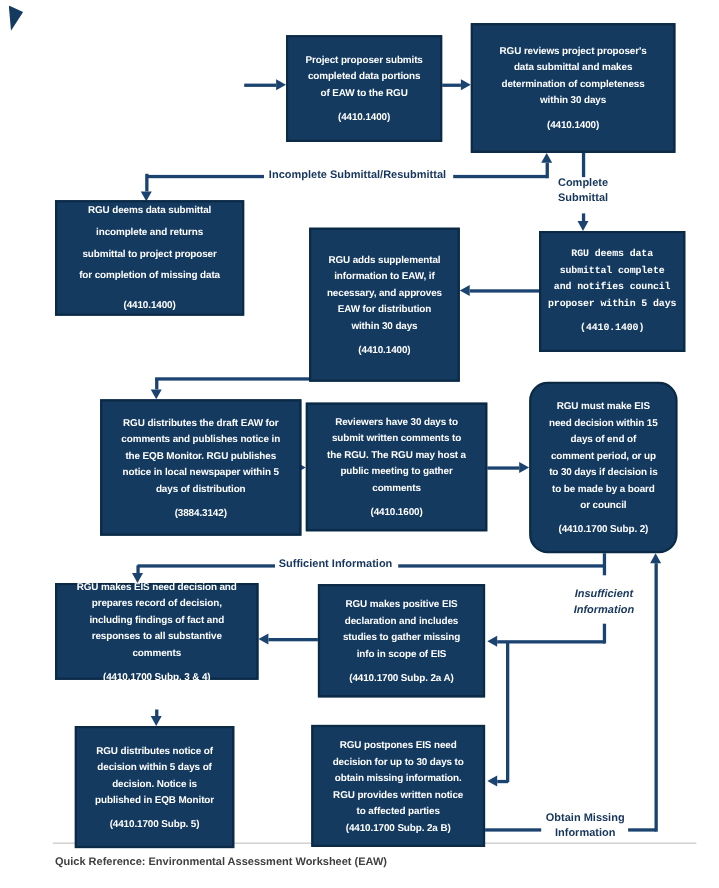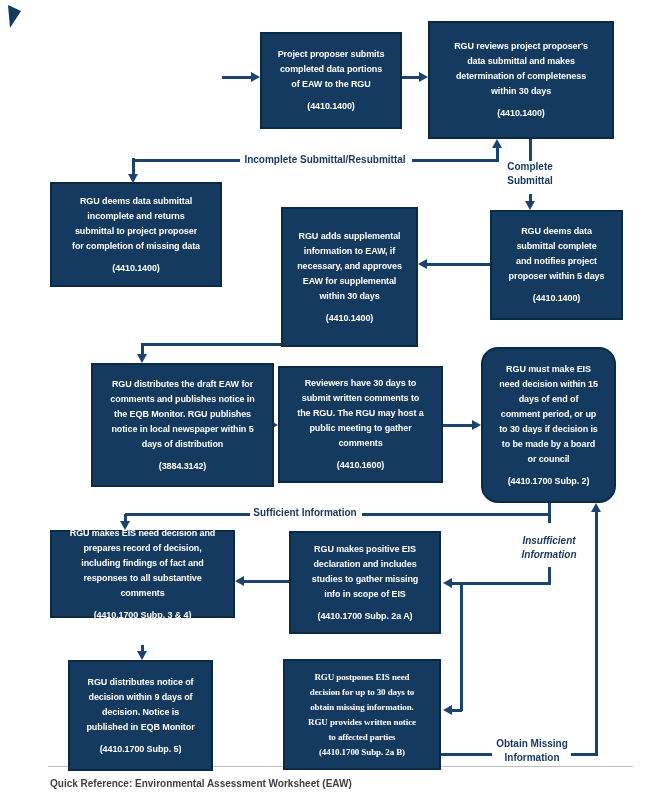--- a/index.html
+++ b/index.html
@@ -70,39 +70,39 @@
       <div class="bline">of EAW to the RGU</div>
       <div class="bcite">(4410.1400)</div>
     </div>
     <div class="fbox" style="left: 428px; top: 21px; width: 186px; height: 118px;">
       <div class="bline">RGU reviews project proposer's</div>
       <div class="bline">data submittal and makes</div>
       <div class="bline">determination of completeness</div>
       <div class="bline">within 30 days</div>
       <div class="bcite">(4410.1400)</div>
     </div>
-    <div class="fbox" style="left: 50px; top: 182px; width: 172px; height: 105px;">
+    <div class="fbox" style="left: 50px; top: 182px; width: 172px; height: 105px; justify-content: space-between;">
       <div class="bline">RGU deems data submittal</div>
       <div class="bline">incomplete and returns</div>
       <div class="bline">submittal to project proposer</div>
       <div class="bline">for completion of missing data</div>
       <div class="bcite">(4410.1400)</div>
     </div>
     <div class="fbox" style="left: 281px; top: 207px; width: 137px; height: 140px;">
       <div class="bline">RGU adds supplemental</div>
       <div class="bline">information to EAW, if</div>
       <div class="bline">necessary, and approves</div>
-      <div class="bline">EAW for supplemental</div>
+      <div class="bline">EAW for distribution</div>
       <div class="bline">within 30 days</div>
       <div class="bcite">(4410.1400)</div>
     </div>
-    <div class="fbox" style="left: 490px; top: 210px; width: 133px; height: 110px;">
+    <div class="fbox" style="left: 490px; top: 210px; width: 133px; height: 110px; font-family: Liberation Mono, monospace;">
       <div class="bline">RGU deems data</div>
       <div class="bline">submittal complete</div>
-      <div class="bline">and notifies project</div>
+      <div class="bline">and notifies council</div>
       <div class="bline">proposer within 5 days</div>
       <div class="bcite">(4410.1400)</div>
     </div>
     <div class="fbox" style="left: 50px; top: 363px; width: 183px; height: 124px; margin-left: 41px;">
       <div class="bline">RGU distributes the draft EAW for</div>
       <div class="bline">comments and publishes notice in</div>
       <div class="bline">the EQB Monitor. RGU publishes</div>
       <div class="bline">notice in local newspaper within 5</div>
       <div class="bline">days of distribution</div>
       <div class="bcite">(3884.3142)</div>
@@ -135,26 +135,26 @@
     </div>
     <div class="fbox" style="left: 289px; top: 531px; width: 152px; height: 103px;">
       <div class="bline">RGU makes positive EIS</div>
       <div class="bline">declaration and includes</div>
       <div class="bline">studies to gather missing</div>
       <div class="bline">info in scope of EIS</div>
       <div class="bcite">(4410.1700 Subp. 2a A)</div>
     </div>
     <div class="fbox" style="left: 68px; top: 660px; width: 145px; height: 111px;">
       <div class="bline">RGU distributes notice of</div>
-      <div class="bline">decision within 9 days of</div>
+      <div class="bline">decision within 5 days of</div>
       <div class="bline">decision. Notice is</div>
       <div class="bline">published in EQB Monitor</div>
       <div class="bcite">(4410.1700 Subp. 5)</div>
     </div>
-    <div class="fbox" style="left: 283px; top: 659px; width: 158px; height: 111px; font-family: Liberation Serif, serif;">
+    <div class="fbox" style="left: 283px; top: 659px; width: 158px; height: 111px;">
       <div class="bline">RGU postpones EIS need</div>
       <div class="bline">decision for up to 30 days to</div>
       <div class="bline">obtain missing information.</div>
       <div class="bline">RGU provides written notice</div>
       <div class="bline">to affected parties</div>
       <div class="bcite tight">(4410.1700 Subp. 2a B)</div>
     </div>
     <div class="cline" style="left: 222px; top: 75.5px; width: 29px; height: 3px;"></div>
     <div class="cline" style="left: 402px; top: 75.5px; width: 17px; height: 3px;"></div>
     <div class="cline" style="left: 133px; top: 158.5px; width: 107px; height: 3px;"></div>

